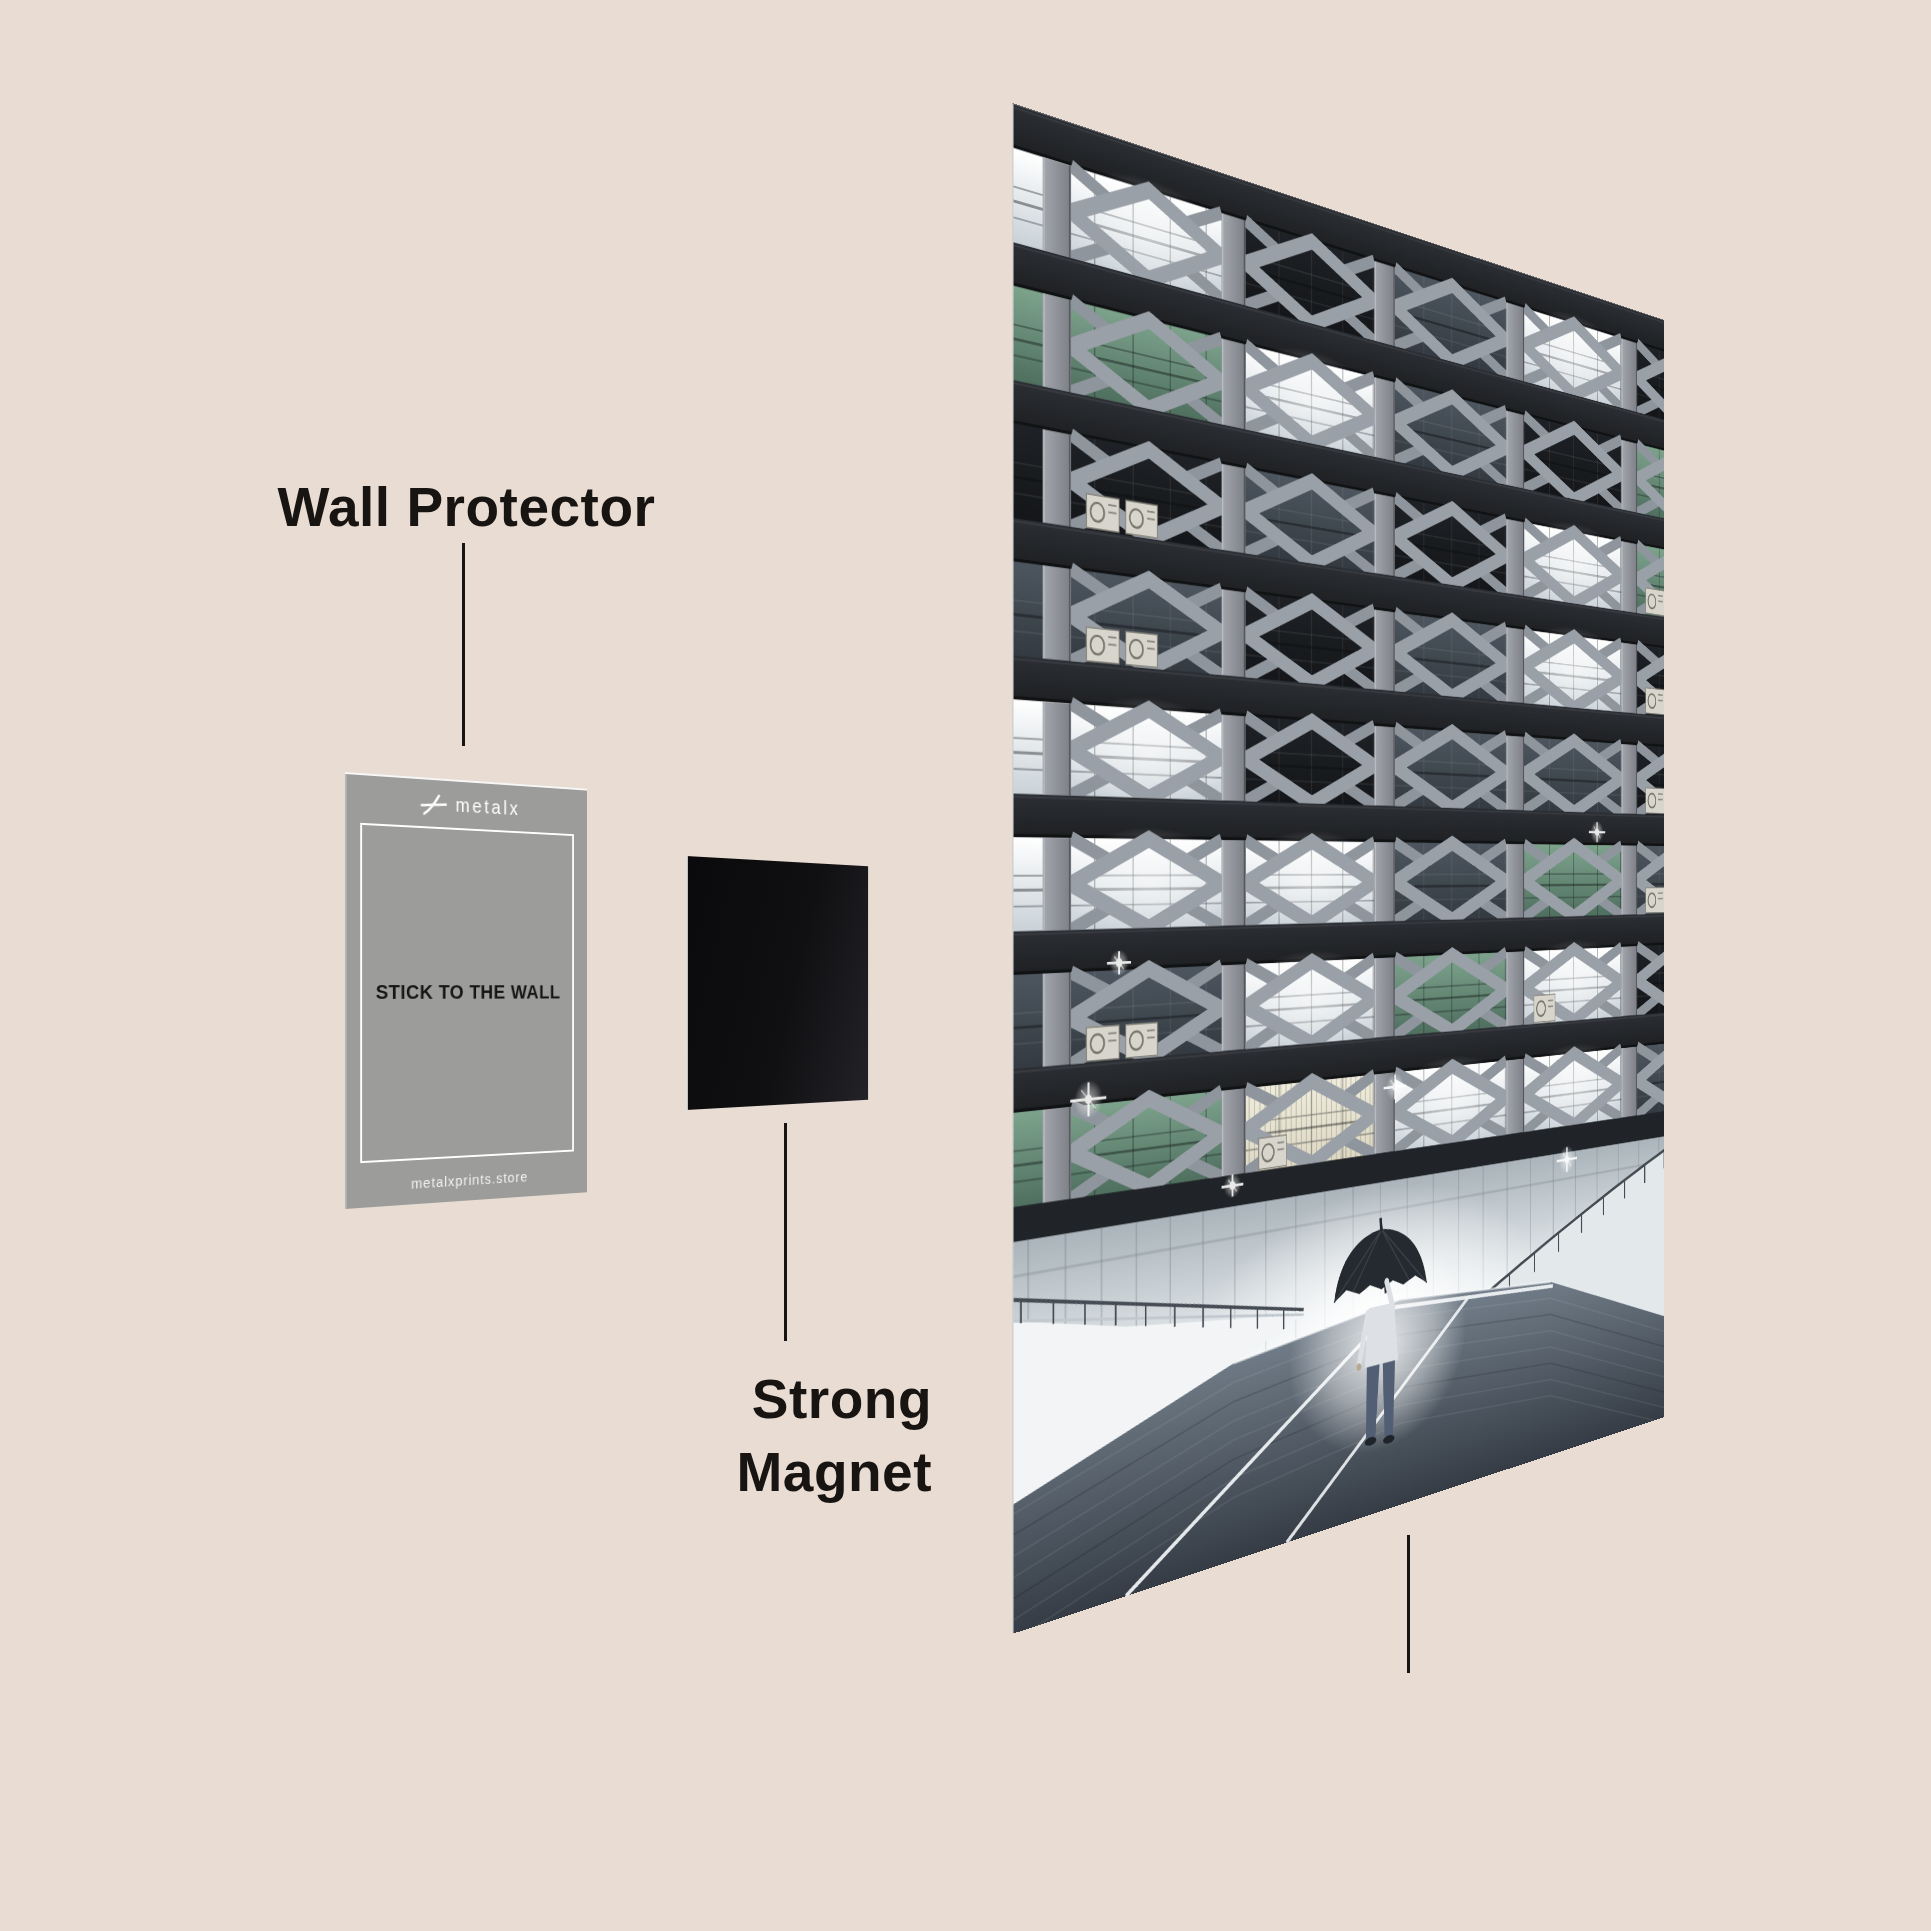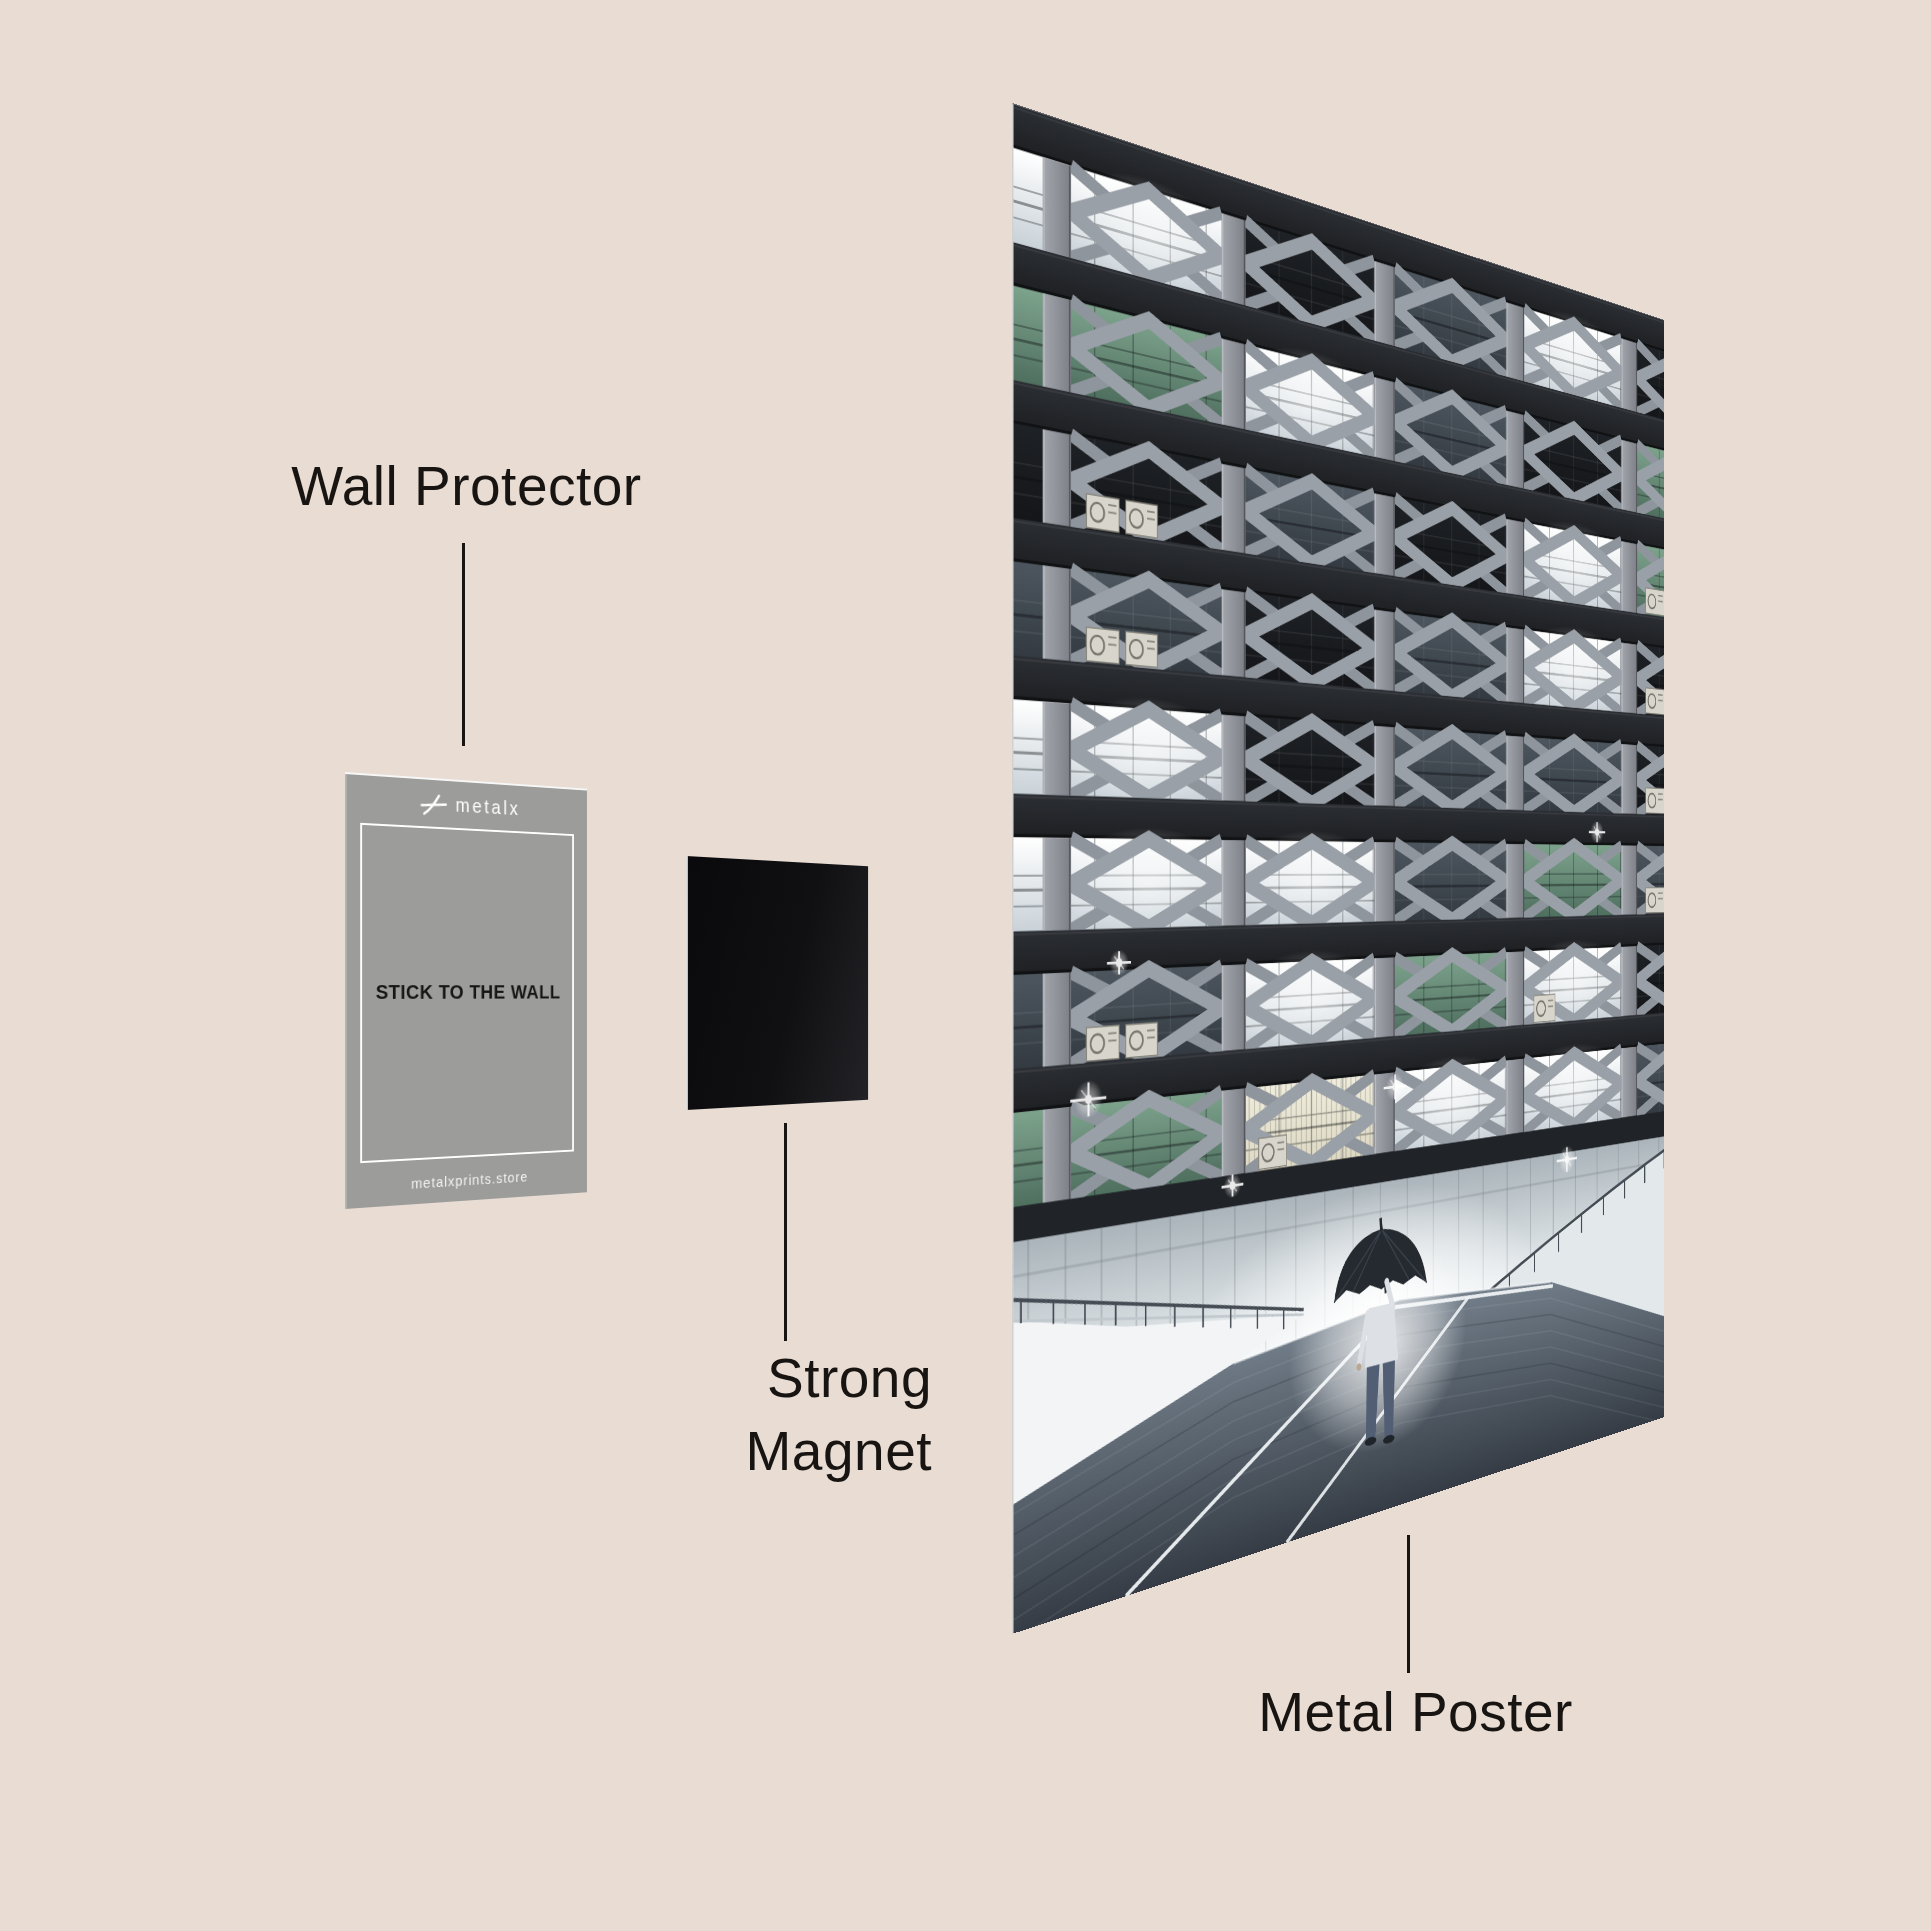--- a/index.html
+++ b/index.html
@@ -2,21 +2,21 @@
 <html><head>
 <meta charset="utf-8">
 <style>
   html,body { margin:0; padding:0; background:#e8dcd3; }
   .canvas {
     position:relative; width:1931px; height:1931px; overflow:hidden;
     background:#e8dcd3; font-family:"Liberation Sans", sans-serif;
   }
   .label {
     position:absolute; color:#171412; font-size:55px; letter-spacing:0.5px;
-    line-height:1.33; text-align:center; font-weight:400;
+    line-height:1.33; text-align:center; font-weight:700;margin-top:21px;
   }
   #label-wp { left:225px; top:450px; width:483px; }
   #label-sm { left:642px; top:1342px; width:290px; }
   #label-mp { left:1126px; top:1676px; width:579px; }
   .leader { position:absolute; width:2.9px; background:#171412; }
   #line-wp { left:462px; top:543px; height:203px; }
   #line-sm { left:784px; top:1123px; height:218px; }
   #line-mp { left:1407px; top:1535px; height:138px; }
 
   .card {
@@ -1021,16 +1021,15 @@
         <g opacity="0.9">
       <circle cx="328" cy="1156" r="5" fill="#ffffff"></circle>
       <line x1="310" y1="1156" x2="346" y2="1156" stroke="#ffffff" stroke-width="3"></line>
       <line x1="328" y1="1143.4" x2="328" y2="1168.6" stroke="#ffffff" stroke-width="3"></line>
       <line x1="320.8" y1="1148.8" x2="335.2" y2="1163.2" stroke="#ffffff" stroke-width="2" opacity="0.6"></line>
       <circle cx="328" cy="1156" r="14.4" fill="url(#rGlow)" opacity="0.7"></circle>
     </g>
       </svg>
   </div>
   <div class="leader" id="line-mp" style="background: rgb(23, 20, 18);"></div>
-  <div class="label" id="label-mp" style="color: rgb(23, 20, 18);">Metal Poster</div>
 
 </div>
 
 
 </body></html>

